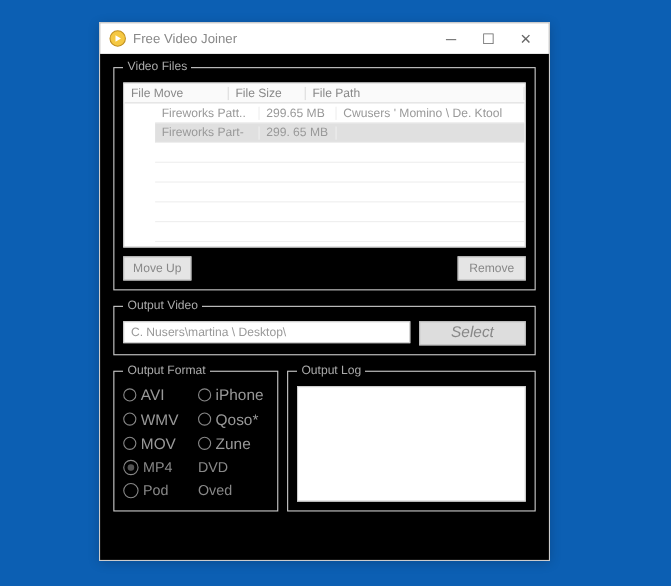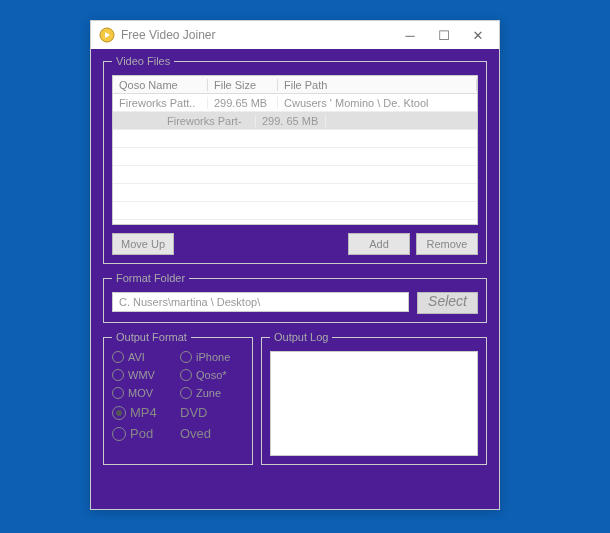--- a/index.html
+++ b/index.html
@@ -12,21 +12,21 @@
     height: 533px;
     position: relative;
     overflow: hidden;
   }
   .window {
     position: absolute;
     left: 90px;
     top: 20px;
     width: 410px;
     height: 490px;
-    background: #4c1d95;
+    background: #000000;
     border: 1px solid #ccc;
     box-shadow: 0 2px 10px rgba(0,0,0,0.2);
   }
   .titlebar {
     height: 28px;
     display: flex;
     align-items: center;
     padding: 0 4px 0 8px;
     background: #fff;
   }
@@ -66,22 +66,22 @@
     height: 18px;
     align-items: center;
     border-bottom: 1px solid #eee;
   }
   .thead { background: #fafafa; border-bottom: 1px solid #ddd; color:#888; }
   .cell { padding: 0 6px; overflow: hidden; white-space: nowrap; text-overflow: ellipsis; }
   .c1 { width: 95px; border-right: 1px solid #eee; }
   .c2 { width: 70px; border-right: 1px solid #eee; }
   .c3 { flex: 1; }
   .thead .cell { border-right: 1px solid #ddd; }
-  .trow.selected { background: #e0e0e0; padding-left: 48px; }
-  .trow { color: #999; }
+  .trow.selected { background: #e0e0e0; }
+  .trow { color: #999; margin-left: 28px; }
 
   .btn-row {
     display: flex;
     gap: 6px;
     margin-top: 8px;
   }
   .btn-row .spacer { flex: 1; }
   .btn {
     background: #e5e5e5;
     border: 1px solid #bbb;
@@ -104,40 +104,40 @@
     background: #fff;
     border: 1px solid #ccc;
     padding: 0 6px;
     color: #999;
     font-size: 11px;
   }
   .select-btn {
     background: #ddd;
     border: 1px solid #bbb;
     height: 22px;
-    padding: 0 10px;
+    padding: 0 28px;
     color: #888;
     font-size: 14px;
     font-style: italic;
   }
 
   .two-col { display: flex; gap: 8px; justify-content: center; }
   .fmt-fieldset { width: 150px; }
   .log-fieldset { flex: 1; }
   .radio-grid {
     display: grid;
     grid-template-columns: 1fr 1fr;
     gap: 6px 4px;
   }
   .radio-item {
     display: flex;
     align-items: center;
     gap: 4px;
     color: #999;
-    font-size: 11px;
+    font-size: 14px;
   }
   .radio-item.big { font-size: 13px; color: #888; }
   .radio {
     width: 12px; height: 12px;
     border: 1px solid #888;
     border-radius: 50%;
     display: flex; align-items: center; justify-content: center;
     flex-shrink: 0;
   }
   .radio.big { width: 14px; height: 14px; }
@@ -178,21 +178,21 @@
     <div class="win-btn">☐</div>
     <div class="win-btn">✕</div>
   </div>
 
   <div class="content">
 
     <fieldset>
       <legend>Video Files</legend>
       <div class="table">
         <div class="thead">
-          <div class="cell c1">Qoso Name</div>
+          <div class="cell c1">File Move</div>
           <div class="cell c2">File Size</div>
           <div class="cell c3">File Path</div>
         </div>
         <div class="trow">
           <div class="cell c1">Fireworks Patt..</div>
           <div class="cell c2">299.65 MB</div>
           <div class="cell c3">Cwusers ' Momino \ De. Ktool</div>
         </div>
         <div class="trow selected">
           <div class="cell c1">Fireworks Part-</div>
@@ -220,27 +220,26 @@
           </div>
         <div class="trow">
             <div class="cell c1"></div>
             <div class="cell c2"></div>
             <div class="cell c3"></div>
           </div>
       </div>
       <div class="btn-row">
         <div class="btn">Move Up</div>
         <div class="spacer"></div>
-        <div class="btn">Add</div>
         <div class="btn">Remove</div>
       </div>
     </fieldset>
 
     <fieldset>
-      <legend>Format Folder</legend>
+      <legend>Output Video</legend>
       <div class="folder-row">
         <input class="text-input" value="C. Nusers\martina \ Desktop\" style="">
         <div class="select-btn">Select</div>
       </div>
     </fieldset>
 
     <div class="two-col">
       <fieldset class="fmt-fieldset">
         <legend>Output Format</legend>
         <div class="radio-grid">

